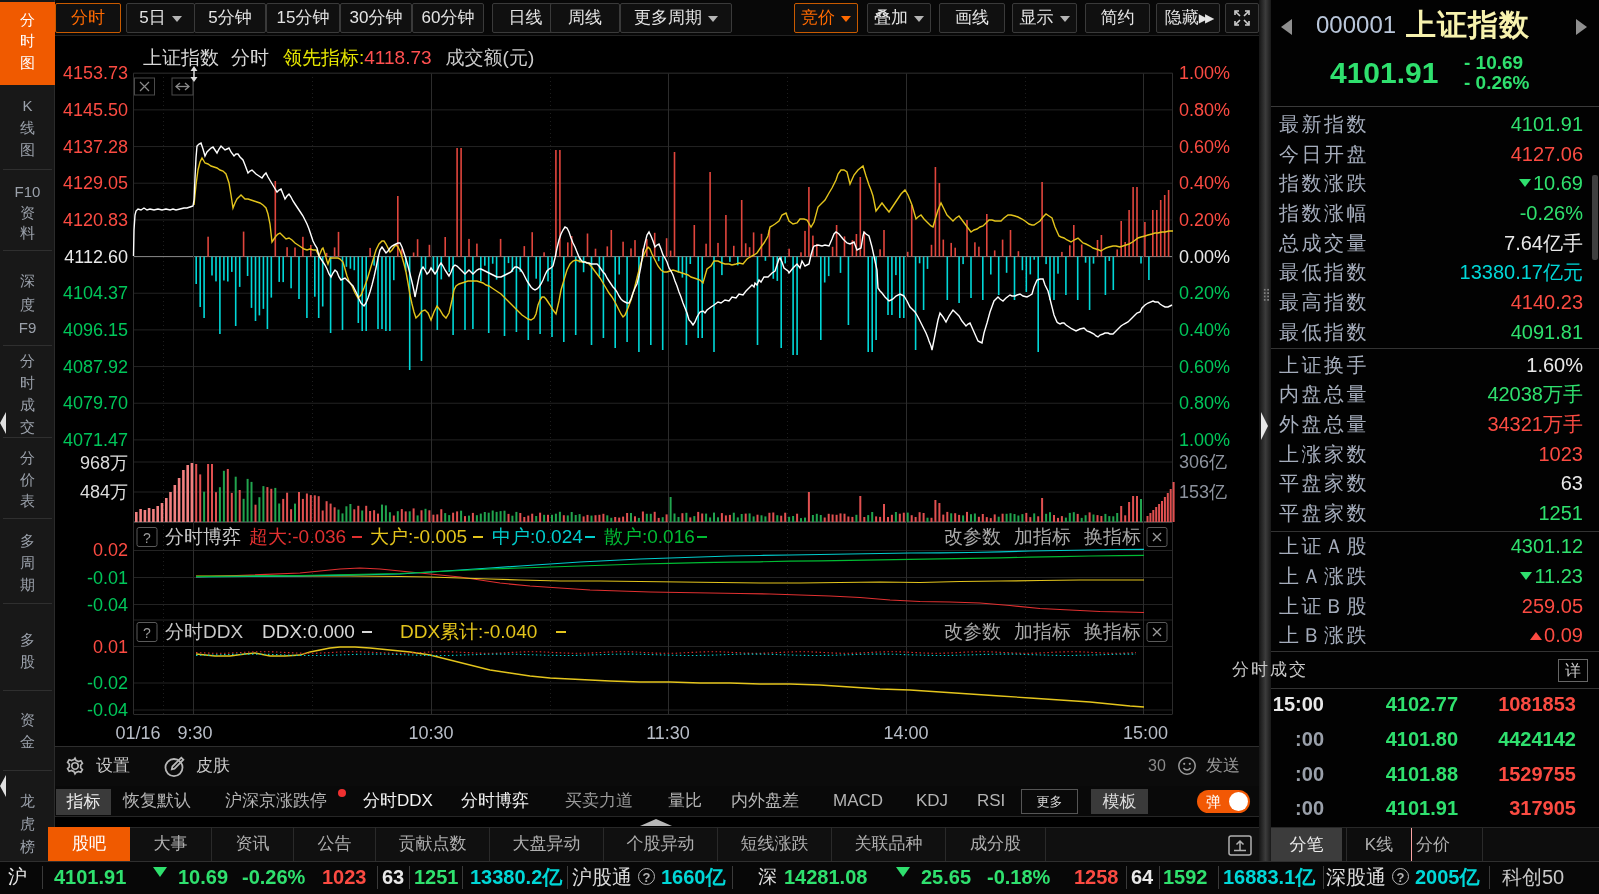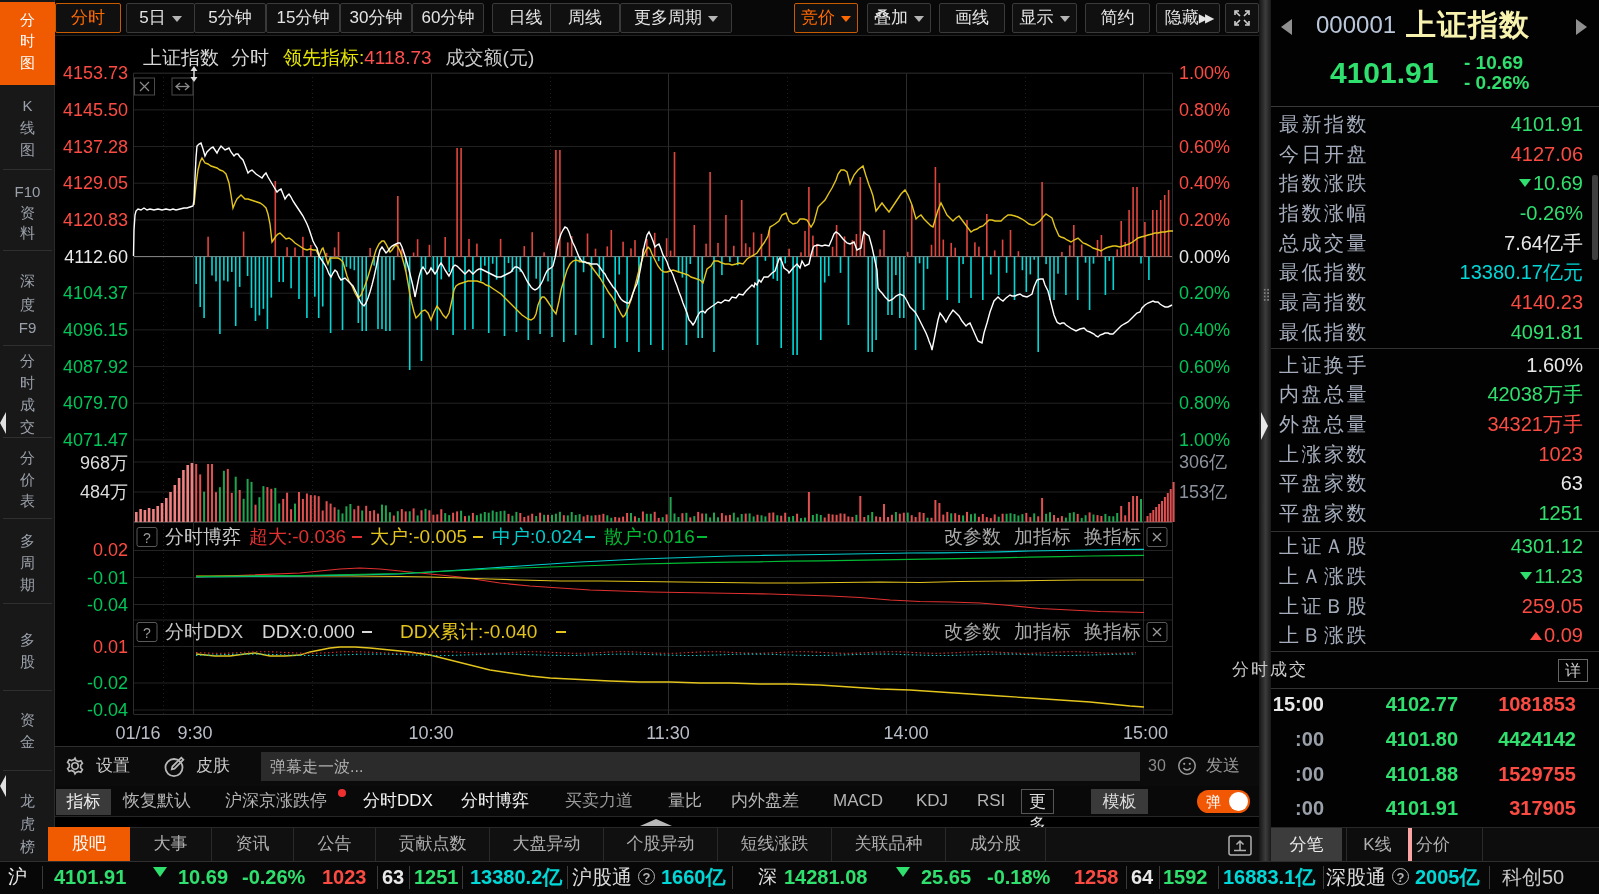--- a/index.html
+++ b/index.html
@@ -720,21 +720,20 @@
       <path fill="none" stroke="#b8b8b8" stroke-width="1.8" d="M12 8.5 a3.5 3.5 0 1 0 0 7 a3.5 3.5 0 1 0 0 -7 M12 3.5 l1.2 2.6 a6.5 6.5 0 0 1 2.5 1 l2.7-.9 1.7 2.9-2 2a6.5 6.5 0 0 1 0 2.8 l2 2-1.7 2.9-2.7-.9a6.5 6.5 0 0 1-2.5 1 L12 20.5l-1.2-2.6a6.5 6.5 0 0 1-2.5-1 l-2.7.9-1.7-2.9 2-2a6.5 6.5 0 0 1 0-2.8 l-2-2 1.7-2.9 2.7.9a6.5 6.5 0 0 1 2.5-1 z"></path>
     </svg>
     <div class="a" style="left:96px;top:746px;height:40px;line-height:40px;font-size:17px;color:#c8c8c8">设置</div>
     <svg class="a" style="left:162px;top:754px" width="25" height="25" viewBox="0 0 24 24">
       <g fill="none" stroke="#b8b8b8" stroke-width="1.7">
         <circle cx="11.5" cy="13" r="8.2"></circle>
         <path d="M18.5 3.5 l2 2 -8.5 8.5 -2.6.6.6-2.6 z"></path>
       </g>
     </svg>
     <div class="a" style="left:196px;top:746px;height:40px;line-height:40px;font-size:17px;color:#c8c8c8">皮肤</div>
-    <div class="a" style="left:261px;top:752px;width:879px;height:29px;background:#2b2b2b;color:#b0b0b0;font-size:16px;line-height:29px;padding-left:9px">弹幕走一波...</div>
     <div class="a" style="left:1148px;top:746px;height:40px;line-height:40px;font-size:16px;color:#8a8a8a">30</div>
     <svg class="a" style="left:1177px;top:756px" width="20" height="20" viewBox="0 0 20 20">
       <g fill="none" stroke="#9a9a9a" stroke-width="1.5">
         <circle cx="10" cy="10" r="8.2"></circle>
         <path d="M6.5 12 a4.2 4.2 0 0 0 7 0"></path>
       </g>
       <circle cx="7.2" cy="7.8" r="1.1" fill="#9a9a9a"></circle>
       <circle cx="12.8" cy="7.8" r="1.1" fill="#9a9a9a"></circle>
     </svg>
     <div class="a" style="left:1206px;top:746px;height:40px;line-height:40px;font-size:17px;color:#9a9a9a">发送</div>
@@ -744,21 +743,21 @@
     <div class="it" style="left:225px;color:#b4b4b4">沪深京涨跌停</div>
     <div class="it" style="left:363px;color:#f2f2f2">分时DDX</div>
     <div class="it" style="left:461px;color:#f2f2f2">分时博弈</div>
     <div class="it" style="left:565px;color:#9a9a9a">买卖力道</div>
     <div class="it" style="left:668px;color:#b4b4b4">量比</div>
     <div class="it" style="left:731px;color:#b4b4b4">内外盘差</div>
     <div class="it" style="left:833px;color:#b4b4b4">MACD</div>
     <div class="it" style="left:916px;color:#b4b4b4">KDJ</div>
     <div class="it" style="left:977px;color:#b4b4b4">RSI</div>
     <div class="a" style="left:338px;top:789px;width:8px;height:8px;border-radius:4px;background:#f03030"></div>
-    <div class="a" style="left:1021px;top:789px;width:33px;height:25px;border:1px solid #555;color:#dcdcdc;font-size:17px;text-align:center;line-height:23px">更多</div>
+    <div class="a" style="left:1021px;top:789px;width:57px;height:25px;border:1px solid #555;color:#dcdcdc;font-size:13px;text-align:center;line-height:23px">更多</div>
     <div class="a" style="left:1091px;top:789px;width:57px;height:25px;background:#3a3a3a;color:#dcdcdc;font-size:17px;text-align:center;line-height:25px">模板</div>
     <div class="a" style="left:1197px;top:790px;width:53px;height:23px;border-radius:12px;background:#f25804">
       <span style="position:absolute;left:9px;top:1px;color:#fff;font-size:15px;line-height:21px">弹</span>
       <span style="position:absolute;right:2px;top:2px;width:19px;height:19px;border-radius:50%;background:#fff"></span>
     </div>
     <div class="a" style="left:640px;top:819px;width:0;height:0;border-left:16px solid transparent;border-right:16px solid transparent;border-bottom:7px solid #b8b8b8"></div>
     <div class="a" style="left:48px;top:827px;width:1211px;height:34px;background:#101010;border-top:1px solid #282828"></div>
     <div class="tab" style="left:48px;width:82px;background:#f05a00;color:#fff;border-right:none">股吧</div>
     <div class="tab" style="left:130px;width:82px">大事</div>
     <div class="tab" style="left:212px;width:82px">资讯</div>
@@ -835,21 +834,21 @@
     <div class="a G" style="top:728px;left:1352px;width:106px;text-align:right;font-size:20px;font-weight:bold">4101.80</div>
     <div class="a" style="top:728px;left:1460px;width:116px;text-align:right;font-size:20px;font-weight:bold;color:#2fe06e">4424142</div>
     <div class="a" style="top:763px;left:1272px;width:52px;text-align:right;font-size:20px;font-weight:bold;color:#9aa0aa">:00</div>
     <div class="a G" style="top:763px;left:1352px;width:106px;text-align:right;font-size:20px;font-weight:bold">4101.88</div>
     <div class="a" style="top:763px;left:1460px;width:116px;text-align:right;font-size:20px;font-weight:bold;color:#fb4b42">1529755</div>
     <div class="a" style="top:797px;left:1272px;width:52px;text-align:right;font-size:20px;font-weight:bold;color:#9aa0aa">:00</div>
     <div class="a G" style="top:797px;left:1352px;width:106px;text-align:right;font-size:20px;font-weight:bold">4101.91</div>
     <div class="a" style="top:797px;left:1460px;width:116px;text-align:right;font-size:20px;font-weight:bold;color:#fb4b42">317905</div>
     <div class="a" style="left:1271px;top:827px;width:328px;height:34px;background:#0d0d0d;border-top:1px solid #282828"></div>
     <div class="a" style="left:1271px;top:828px;width:71px;height:33px;background:#3c3c3c;color:#ececec;font-size:17px;text-align:center;line-height:33px">分笔</div>
-    <div class="a" style="left:1346px;top:828px;width:66px;height:33px;color:#afafaf;font-size:17px;text-align:center;line-height:33px;border-right:4px solid #fca5a5;border-left:1px solid #2a2a2a">K线</div>
+    <div class="a" style="left:1346px;top:828px;width:66px;height:33px;color:#afafaf;font-size:17px;text-align:center;line-height:33px;border-right:1px solid #fca5a5;border-left:1px solid #2a2a2a">K线</div>
     <div class="a" style="left:1416px;top:828px;width:67px;height:33px;color:#afafaf;font-size:17px;text-align:left;line-height:33px;border-right:1px solid #2a2a2a">分价</div>
     <div class="a" style="left:1592px;top:175px;width:6px;height:85px;background:#3f3f3f;border-radius:2px"></div>
     <div class="a" style="left:0;top:861px;width:1599px;height:33px;background:#070707;border-top:1px solid #2f2f2f"></div>
     <div class="sb" style="left:8px;color:#e8e8e8;font-weight:normal;font-size:19px">沪</div>
     <div class="sb G" style="left:54px">4101.91</div>
     <div class="sb G" style="left:178px">10.69</div>
     <div class="sb G" style="left:242px">-0.26%</div>
     <div class="sb R" style="left:322px">1023</div>
     <div class="sb W" style="left:382px">63</div>
     <div class="sb G" style="left:414px">1251</div>

